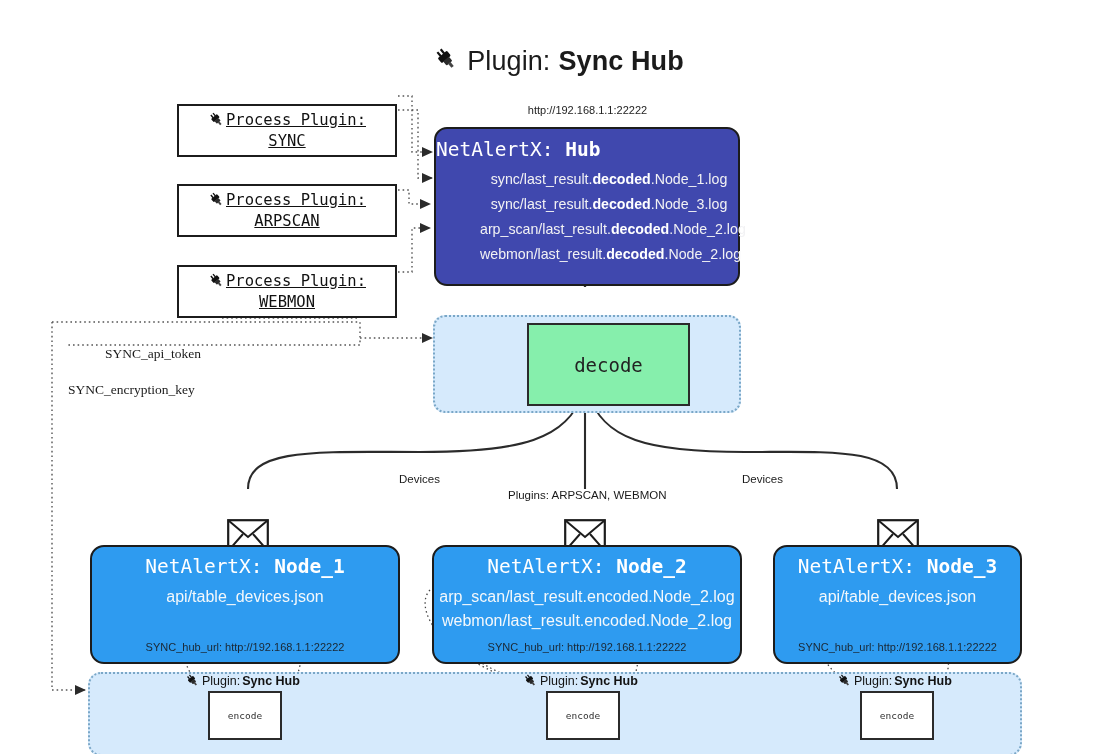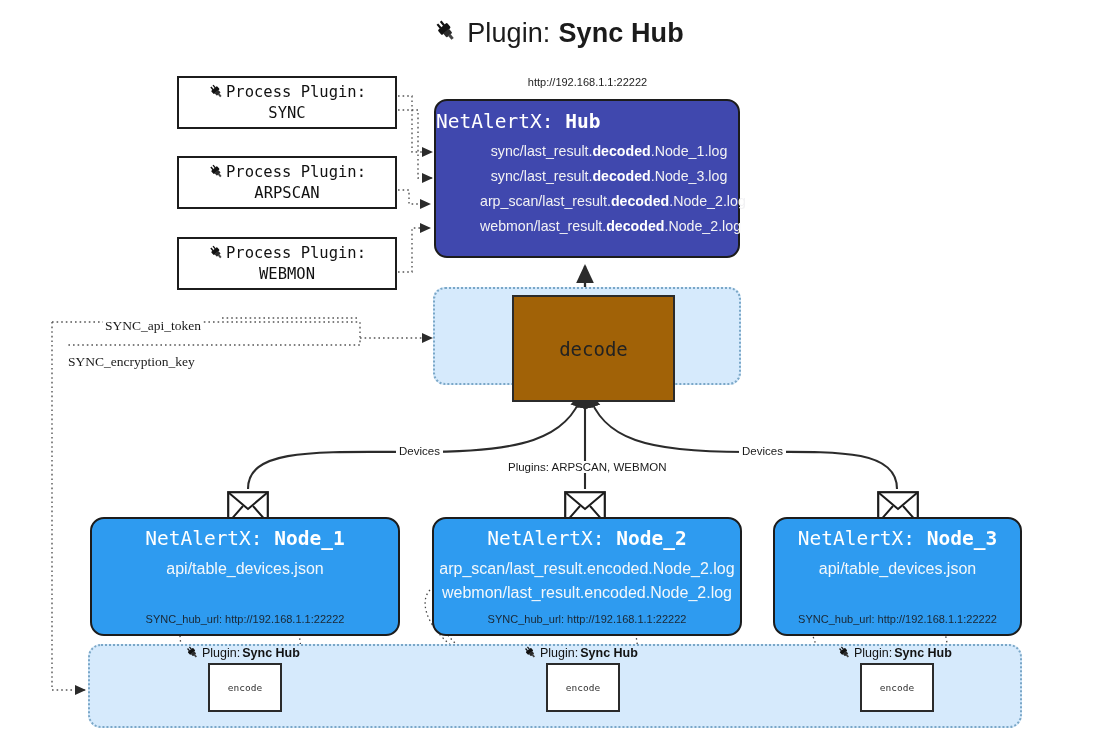--- a/index.html
+++ b/index.html
@@ -4,21 +4,21 @@
 <style>
   html,body{margin:0;padding:0;background:#ffffff;}
   body{
     width:1117px;height:754px;position:relative;overflow:hidden;
     font-family:"Liberation Sans", sans-serif;
     color:#1a1a1a;
   }
   #canvas{position:absolute;inset:0;width:1117px;height:754px;}
   svg.edges{position:absolute;left:0;top:0;width:1117px;height:754px;pointer-events:none;}
 
-  .abs{position:absolute;box-sizing:border-box;}
+  .abs{position:absolute;box-sizing:border-box;margin-top:28px;}
 
   
   .page-title{
     left:0;top:18px;width:1117px;text-align:center;
     font-size:27px;color:#1b1b1b;letter-spacing:.1px;
     display:flex;align-items:center;justify-content:center;gap:8px;
   }
   .page-title .t-light{font-weight:400;}
   .page-title .t-bold{font-weight:700;}
 
@@ -48,35 +48,36 @@
   .hub-line b{font-weight:700;color:#ffffff;}
 
   
   .pp{
     width:220px;height:53px;background:#ffffff;
     border:2.2px solid #1c1c1c;
     font-family:"DejaVu Sans Mono", monospace;
     font-size:15.5px;color:#111;
     display:flex;flex-direction:column;align-items:center;justify-content:center;
     line-height:21px;
+    text-decoration:underline;
   }
   .pp .row1{display:flex;align-items:center;gap:1px;white-space:nowrap;}
   .pp .row2{white-space:nowrap;}
   #pp0{left:177px;top:76px;}
   #pp1{left:177px;top:156px;}
   #pp2{left:177px;top:237px;}
 
   
   .decode-group{
     left:433px;top:287px;width:308px;height:98px;
     background:#d6eafc;border:2px dotted #7aa7c7;border-radius:12px;
   }
   .decode-box{
-    left:512px;top:295px;width:163px;height:107px;
-    background:#a16207;border:2.2px solid #2b2b2b;
+    left:527px;top:295px;width:163px;height:83px;
+    background:#86efac;border:2.2px solid #2b2b2b;
     display:flex;align-items:center;justify-content:center;
     font-family:"DejaVu Sans Mono", monospace;font-size:19px;color:#222;
   }
 
   
   .env-label{font-size:13.5px;color:#1a1a1a;white-space:nowrap;background:#fff;padding:0 2px;font-family:Liberation Serif, serif;}
   #env0{left:103px;top:318px;}
   #env1{left:66px;top:354px;}
 
   

